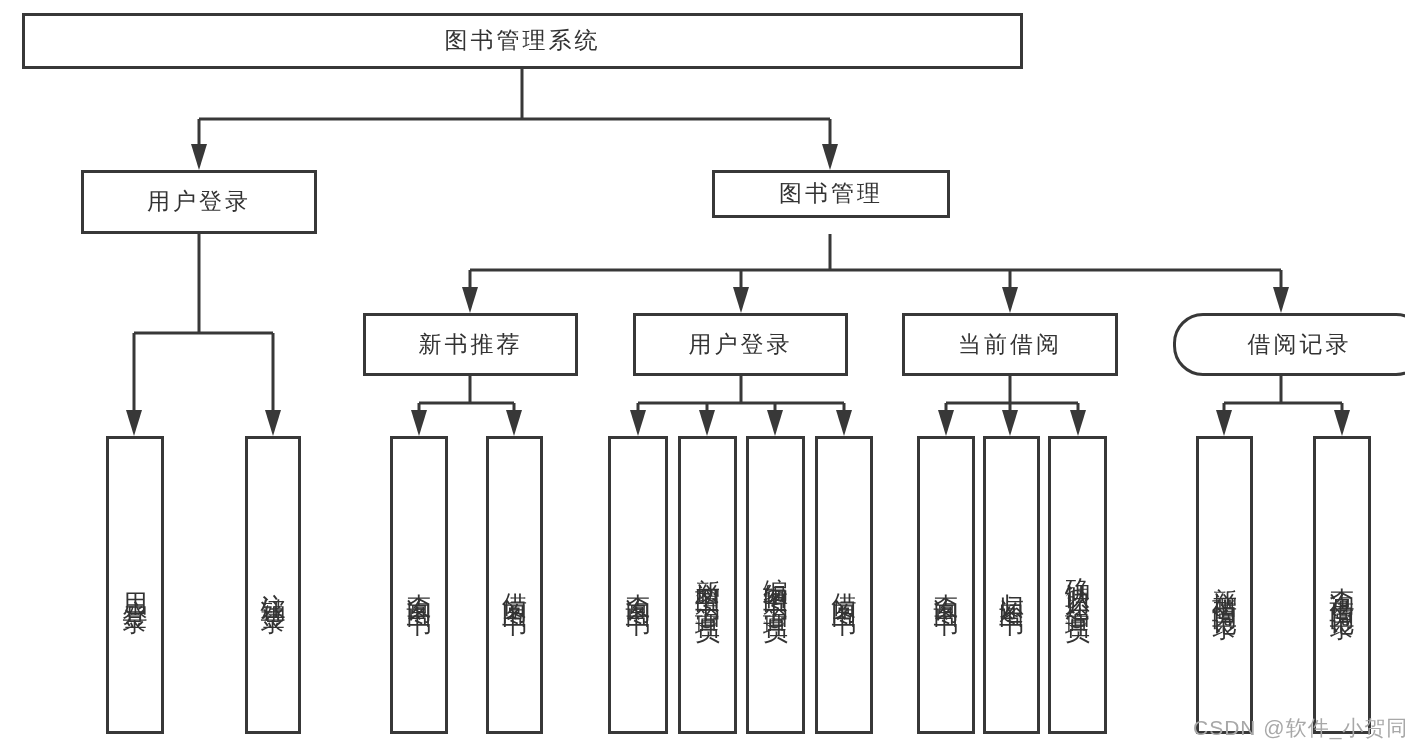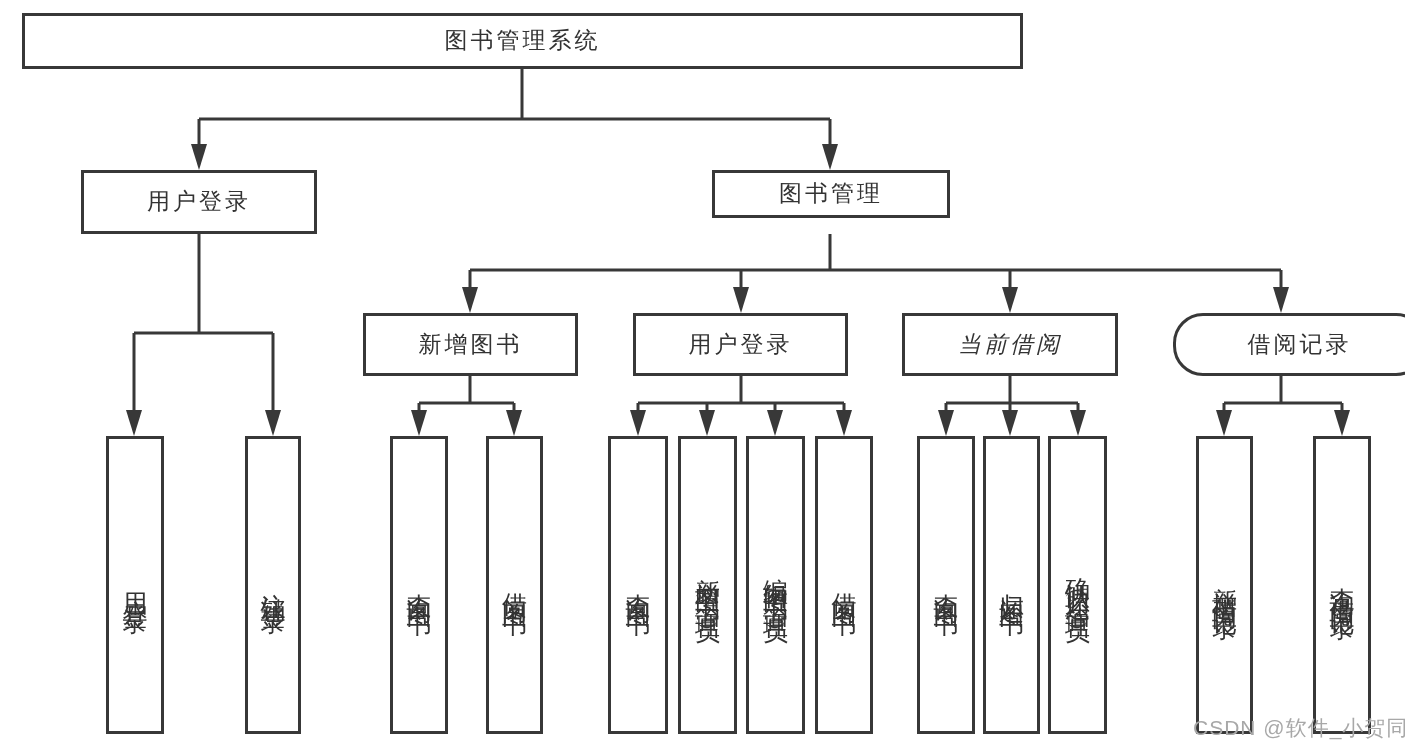--- a/index.html
+++ b/index.html
@@ -89,23 +89,23 @@
       <polygon points="1216,410 1232,410 1224,436"></polygon>
       <polygon points="1334,410 1350,410 1342,436"></polygon>
     </g>
   </svg>
 
   <div class="box" style="left:22px; top:13px; width:1001px; height:56px;">图书管理系统</div>
 
   <div class="box" style="left:81px; top:170px; width:236px; height:64px;">用户登录</div>
   <div class="box" style="left:712px; top:170px; width:238px; height:48px;">图书管理</div>
 
-  <div class="box" style="left:363px; top:313px; width:215px; height:63px;">新增图书</div>
+  <div class="box" style="left:363px; top:313px; width:215px; height:63px;">新书推荐</div>
   <div class="box" style="left:633px; top:313px; width:215px; height:63px;">用户登录</div>
-  <div class="box" style="left:902px; top:313px; width:216px; height:63px;font-style:italic;">当前借阅</div>
+  <div class="box" style="left:902px; top:313px; width:216px; height:63px;">当前借阅</div>
   <div class="box" style="left:1173px; top:313px; width:253px; height:63px;border-radius:30px;">借阅记录</div>
 
   <div class="box leaf" style="left:106px; top:436px; width:58px; height:298px;">用户登录</div>
   <div class="box leaf" style="left:245px; top:436px; width:56px; height:298px;">注销登录</div>
 
   <div class="box leaf" style="left:390px; top:436px; width:58px; height:298px;">查询图书</div>
   <div class="box leaf" style="left:486px; top:436px; width:57px; height:298px;">借阅图书</div>
 
   <div class="box leaf" style="left:608px; top:436px; width:60px; height:298px;">查询图书</div>
   <div class="box leaf" style="left:678px; top:436px; width:59px; height:298px;">新增图书（管理员）</div>

